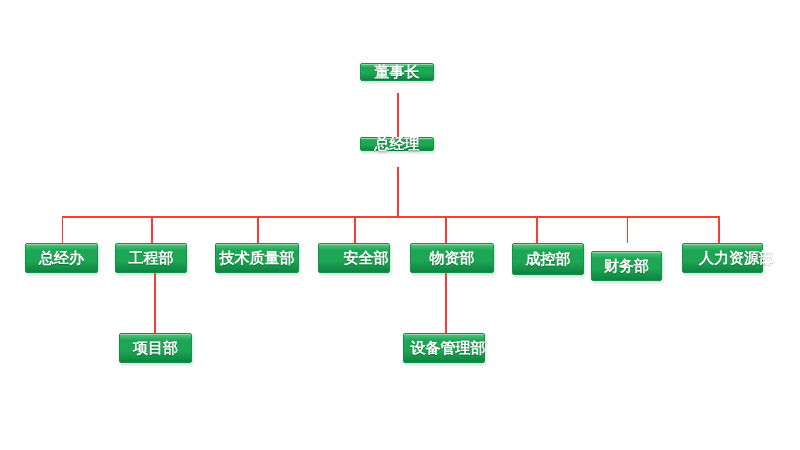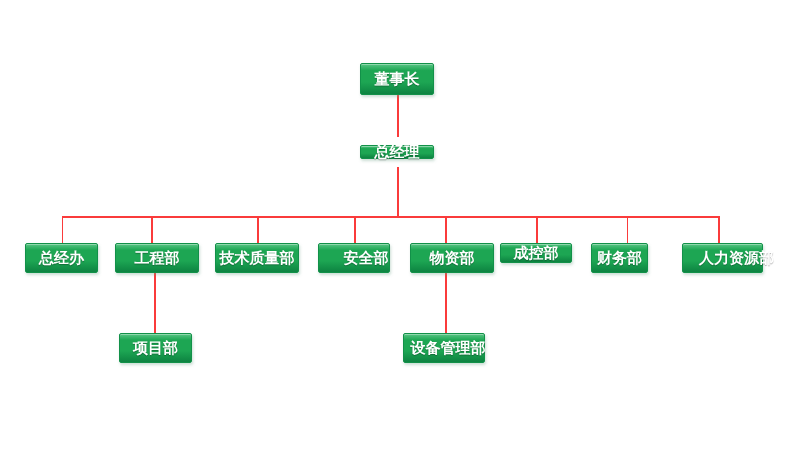--- a/index.html
+++ b/index.html
@@ -52,26 +52,26 @@
       <div class="line" style="left: 257px; top: 216px; width: 1.5px; height: 27px;"></div>
       <div class="line" style="left: 354px; top: 216px; width: 1.5px; height: 27px;"></div>
       <div class="line" style="left: 445px; top: 216px; width: 1.5px; height: 27px;"></div>
       <div class="line" style="left: 536px; top: 216px; width: 1.5px; height: 27px;"></div>
       <div class="line" style="left: 626.5px; top: 216px; width: 1.5px; height: 27px;"></div>
       <div class="line" style="left: 718px; top: 216px; width: 1.5px; height: 27px;"></div>
       <div class="line" style="left: 154px; top: 273px; width: 1.5px; height: 60px;"></div>
       <div class="line" style="left: 445px; top: 273px; width: 1.5px; height: 60px;"></div>
     </div>
   <div class="layer" id="nodes-layer">
-      <div class="node" style="left: 360px; top: 63px; width: 74px; height: 32px;">董事长</div>
-      <div class="node" style="left: 360px; top: 145px; width: 74px; height: 14px;">总经理</div>
+      <div class="node" style="left: 360px; top: 63px; width: 74px; height: 18px;">董事长</div>
+      <div class="node" style="left: 360px; top: 137px; width: 74px; height: 14px;">总经理</div>
       <div class="node" style="left: 25px; top: 243px; width: 73px; height: 30px; text-align: right;">总经办</div>
-      <div class="node" style="left: 115px; top: 243px; width: 84px; height: 30px;">工程部</div>
+      <div class="node" style="left: 115px; top: 243px; width: 72px; height: 30px;">工程部</div>
       <div class="node" style="left: 215px; top: 243px; width: 84px; height: 30px;">技术质量部</div>
       <div class="node" style="left: 318px; top: 243px; width: 72px; height: 30px; padding-left: 24px;">安全部</div>
       <div class="node" style="left: 410px; top: 243px; width: 84px; height: 30px;">物资部</div>
-      <div class="node" style="left: 500px; top: 243px; width: 72px; height: 20px;">成控部</div>
-      <div class="node" style="left: 591px; top: 243px; width: 57px; height: 30px;">财务部</div>
+      <div class="node" style="left: 512px; top: 243px; width: 72px; height: 32px;">成控部</div>
+      <div class="node" style="left: 591px; top: 251px; width: 71px; height: 30px;">财务部</div>
       <div class="node" style="left: 682px; top: 243px; width: 81px; height: 30px; padding-left: 28px;">人力资源部</div>
       <div class="node" style="left: 119px; top: 333px; width: 73px; height: 30px;">项目部</div>
       <div class="node" style="left: 403px; top: 333px; width: 82px; height: 30px; padding-left: 8px;">设备管理部</div>
     </div>
 </div>
 
 </body></html>

